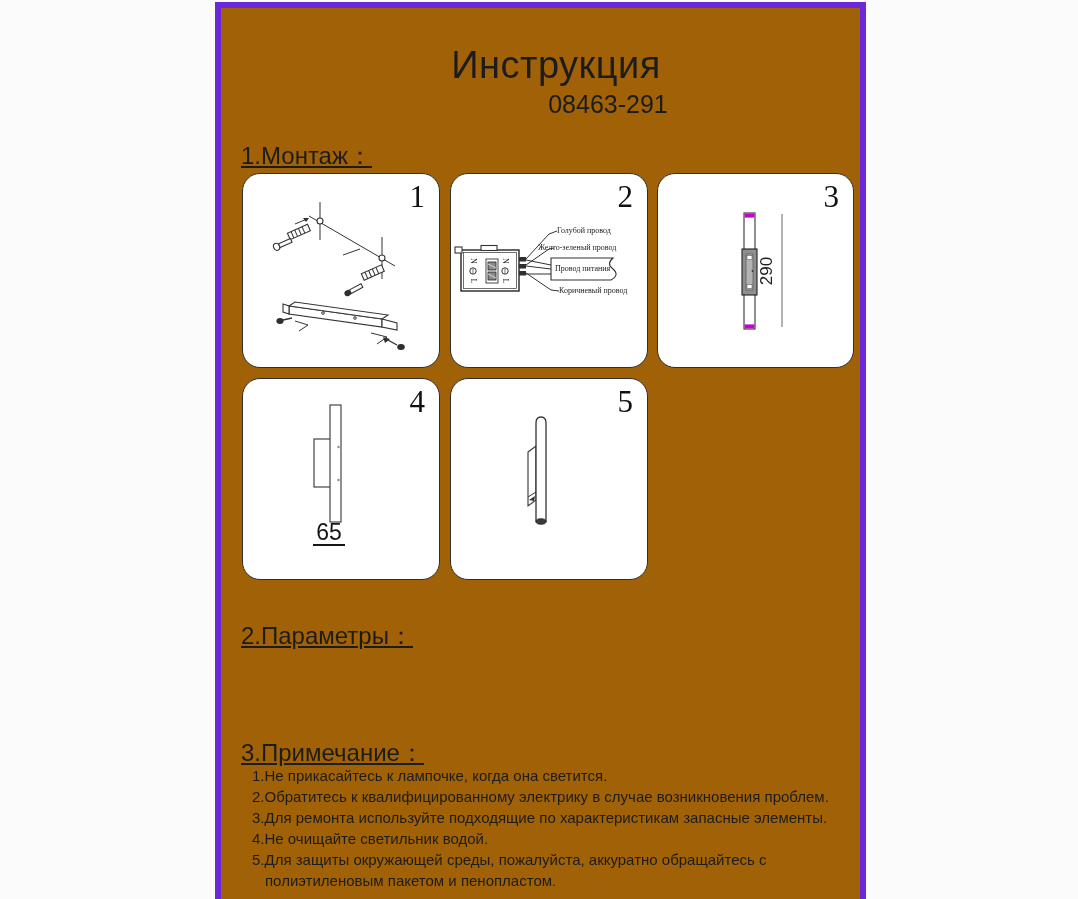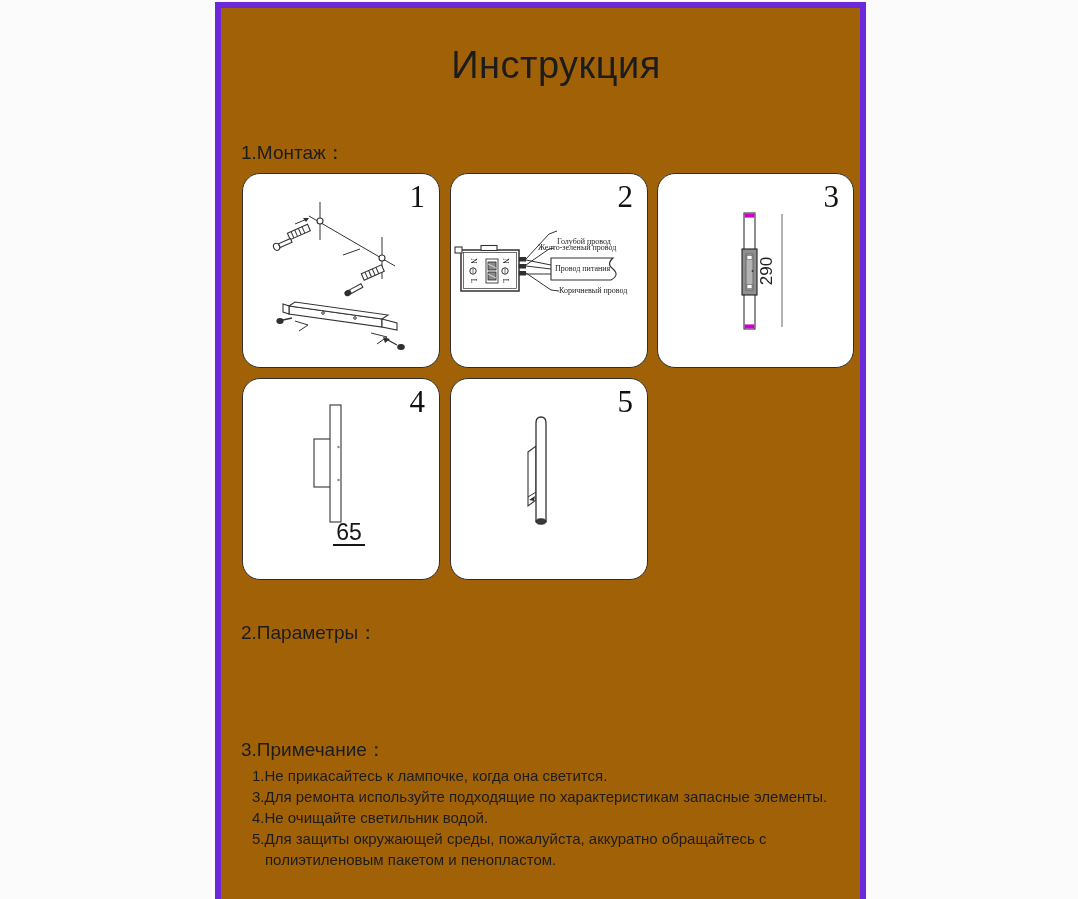--- a/index.html
+++ b/index.html
@@ -1,45 +1,46 @@
 <!DOCTYPE html>
 <html><head>
 <meta charset="utf-8">
 <style>
   html,body{margin:0;padding:0;width:1078px;height:899px;background:#fbfbfb;overflow:hidden;}
   body{font-family:"Liberation Sans",sans-serif;color:#1c1c1c;}
   .page{position:absolute;left:215px;top:2px;width:639px;height:893px;background:#a16207;border:6px solid #6d28d9;}
   .abs{position:absolute;}
   .title{left:35px;top:36px;width:600px;text-align:center;font-size:38px;letter-spacing:0.5px;}
   .model{left:287px;top:82px;width:200px;text-align:center;font-size:25px;}
-  .sec-label{font-size:19px;}
+  .sec-label{font-size:24px;text-decoration:underline;}
   .panel{position:absolute;border:1.6px solid #2e2e2e;border-radius:18px;background:#fff;}
   .pnum{position:absolute;right:14px;top:4px;font-family:"Liberation Serif",serif;font-size:31px;line-height:1.2;color:#111;}
   .panel svg{position:absolute;left:0;top:0;}
   .wlabel{position:absolute;font-family:"Liberation Serif",serif;font-size:8px;white-space:nowrap;color:#1a1a1a;}
   .dim-290{left:91px;top:85px;width:40px;height:24px;text-align:center;font-size:17px;transform:rotate(-90deg);color:#222;}
-  .dim-65{left:70px;top:141px;width:32px;text-align:center;font-size:23px;line-height:24px;border-bottom:2px solid #161616;color:#161616;margin-left:20px;}
+  .dim-65{left:70px;top:141px;width:32px;text-align:center;font-size:23px;line-height:24px;border-bottom:2px solid #161616;color:#161616;}
   table.params{position:absolute;left:21px;top:643px;border-collapse:collapse;table-layout:fixed;}
   table.params td{border:1.4px solid #2b2b2b;height:29px;font-size:15.5px;padding:0;}
   td.lbl{padding-left:5px;text-align:left;}
   td.val{text-align:center;}
   .notes{position:absolute;left:31px;top:757px;width:585px;font-size:15px;line-height:21px;}
   .note{padding-left:13px;text-indent:-13px;}
   svg .ln{stroke:#333;stroke-width:1;fill:none;}
   svg .ln2{stroke:#333;stroke-width:1.4;fill:none;}
   svg .wfill{fill:#fff;stroke:#333;stroke-width:1.1;}
   svg .dark{fill:#2f2f2f;stroke:none;}
   svg text{font-family:"Liberation Serif",serif;font-size:8px;fill:#1a1a1a;}
 </style>
 </head>
 <body>
 
 <div class="page">
 
   <div class="abs title">Инструкция</div>
+  <div class="abs model">08463-291</div>
 
   <div class="abs sec-label" style="left:20px;top:132px;">1.Монтаж：</div>
 
   <div class="panel" style="left:21px;top:165px;width:196px;height:193px;">
     <svg width="196" height="193" viewBox="0 0 196 193">
       <line class="ln" x1="66" y1="42" x2="152" y2="92"></line>
       <line class="ln" x1="77" y1="28" x2="77" y2="66"></line>
       <circle class="wfill" cx="77" cy="47" r="3"></circle>
       <line class="ln" x1="139" y1="63" x2="139" y2="105"></line>
       <circle class="wfill" cx="139" cy="84" r="3"></circle>
@@ -111,21 +112,21 @@
       <rect class="dark" x="68" y="97" width="7" height="4.5"></rect>
 
       <polyline class="ln" points="75,85 98,60 106,57"></polyline>
       <polyline class="ln" points="75,91 98,75 103,74"></polyline>
       <polyline class="ln" points="75,99 100,116 108,117"></polyline>
       <line class="ln" x1="75" y1="86" x2="100" y2="91"></line>
       <line class="ln" x1="75" y1="92" x2="100" y2="95"></line>
       <line class="ln" x1="75" y1="100" x2="100" y2="100"></line>
       <path class="wfill" d="M100,84 L162,84 Q155,90 162,95 Q169,101 160,106 L100,106 Z"></path>
     </svg>
-    <span class="wlabel" style="left:106px;top:63px;">Голубой провод</span>
+    <span class="wlabel" style="left:106px;top:52px;">Голубой провод</span>
     <span class="wlabel" style="left:87px;top:69px;">Желто-зеленый провод</span>
     <span class="wlabel" style="left:104px;top:90px;">Провод питания</span>
     <span class="wlabel" style="left:108px;top:112px;">Коричневый провод</span>
     <span class="pnum">2</span>
   </div>
 
   <div class="panel" style="left:436px;top:165px;width:195px;height:193px;">
     <svg width="195" height="193" viewBox="0 0 195 193">
       <rect class="wfill" x="86" y="39" width="11" height="116"></rect>
       <rect x="86.6" y="39.6" width="9.8" height="4" fill="#cc00cc" stroke="none"></rect>
@@ -163,18 +164,19 @@
     <span class="pnum">5</span>
   </div>
 
   <div class="abs sec-label" style="left:20px;top:612px;">2.Параметры：</div>
 
 
   <div class="abs sec-label" style="left:20px;top:729px;">3.Примечание：</div>
 
   <div class="notes">
     <div class="note">1.Не прикасайтесь к лампочке, когда она светится.</div>
+    <div class="note">2.Обратитесь к квалифицированному электрику в случае возникновения проблем.</div>
     <div class="note">3.Для ремонта используйте подходящие по характеристикам запасные элементы.</div>
     <div class="note">4.Не очищайте светильник водой.</div>
     <div class="note">5.Для защиты окружающей среды, пожалуйста, аккуратно обращайтесь с полиэтиленовым пакетом и пенопластом.</div>
   </div>
 
 </div>
 
 </body></html>

